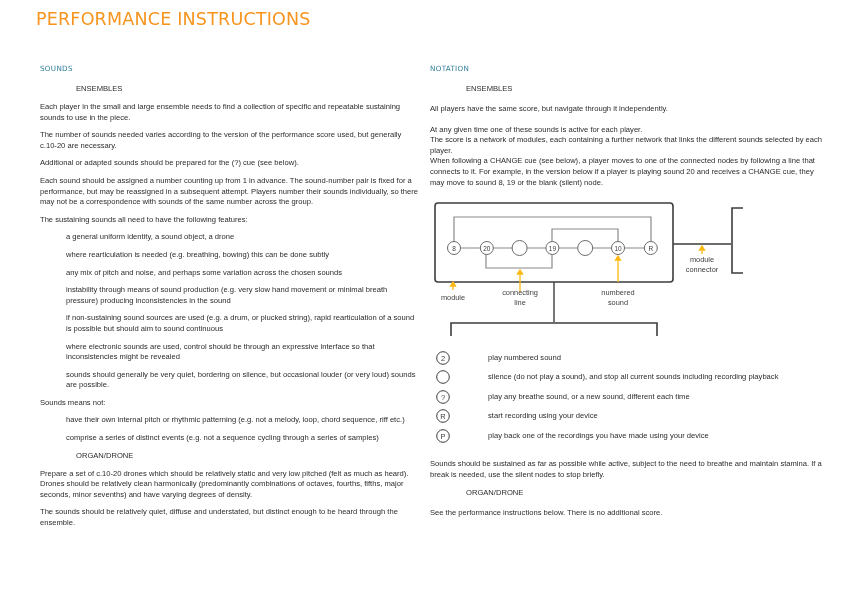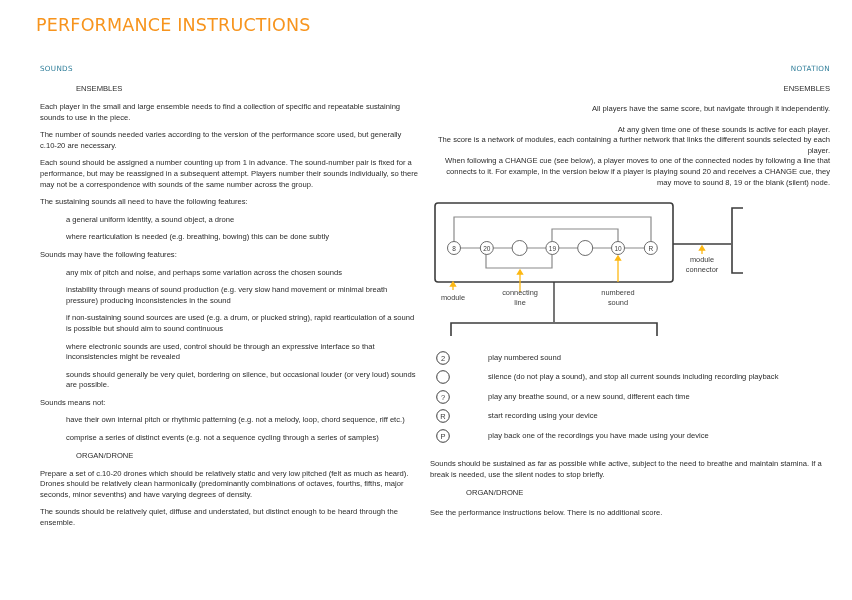--- a/index.html
+++ b/index.html
@@ -1,27 +1,27 @@
 <!DOCTYPE html>
 <html><head>
 <meta charset="utf-8">
 <style>
   html, body { margin: 0; padding: 0; }
   body {
     width: 852px; height: 600px; background: #ffffff; position: relative; overflow: hidden;
     font-family: "Liberation Sans", sans-serif; color: #2b2b2b;
   }
   .title {
-    position: absolute; left: 36px; top: 15px; margin: 0;
+    position: absolute; left: 36px; top: 9px; margin: 0;
     font-family: "DejaVu Sans", sans-serif; font-size: 17.5px; font-weight: normal;
     color: #f7941d; letter-spacing: 0.2px;
   }
   .col { position: absolute; top: 64px; }
   .col.left { left: 40px; width: 380px; }
-  .col.right { left: 430px; width: 400px; text-align: right; }
+  .col.right { left: 430px; width: 400px; }
   .h2 {
     font-family: "DejaVu Sans", sans-serif; font-weight: normal; font-size: 7.2px;
     color: #2e7d99; letter-spacing: 0.3px; margin: 0 0 11px 0; line-height: 9px;
   }
   .h3 { font-size: 7.6px; margin: 0 0 8px 0; line-height: 10px; color: #2b2b2b; padding-left: 36px; }
   p { font-size: 7.6px; line-height: 10.6px; margin: 0 0 7px 0; }
   p.ind { margin-left: 26px; }
   .right p { margin-bottom: 0; }
   .gap { height: 10px; }
   .diagram { position: absolute; left: 425px; top: 195px; }
@@ -34,25 +34,25 @@
 </head>
 <body>
 
 <h1 class="title">PERFORMANCE INSTRUCTIONS</h1>
 
 <div class="col left">
   <div class="h2">SOUNDS</div>
   <div class="h3">ENSEMBLES</div>
   <p>Each player in the small and large ensemble needs to find a collection of specific and repeatable sustaining sounds to use in the piece.</p>
   <p>The number of sounds needed varies according to the version of the performance score used, but generally c.10-20 are necessary.</p>
+  <p>Additional or adapted sounds should be prepared for the (?) cue (see below).</p>
   <p>Each sound should be assigned a number counting up from 1 in advance. The sound-number pair is fixed for a performance, but may be reassigned in a subsequent attempt. Players number their sounds individually, so there may not be a correspondence with sounds of the same number across the group.</p>
   <p>The sustaining sounds all need to have the following features:</p>
   <p class="ind">a general uniform identity, a sound object, a drone</p>
   <p class="ind">where rearticulation is needed (e.g. breathing, bowing) this can be done subtly</p>
-  <p>Sounds may have the following features:</p>
   <p class="ind">any mix of pitch and noise, and perhaps some variation across the chosen sounds</p>
   <p class="ind">instability through means of sound production (e.g. very slow hand movement or minimal breath pressure) producing inconsistencies in the sound</p>
   <p class="ind">if non-sustaining sound sources are used (e.g. a drum, or plucked string), rapid rearticulation of a sound is possible but should aim to sound continuous</p>
   <p class="ind">where electronic sounds are used, control should be through an expressive interface so that inconsistencies might be revealed</p>
   <p class="ind">sounds should generally be very quiet, bordering on silence, but occasional louder (or very loud) sounds are possible.</p>
   <p>Sounds means not:</p>
   <p class="ind">have their own internal pitch or rhythmic patterning (e.g. not a melody, loop, chord sequence, riff etc.)</p>
   <p class="ind">comprise a series of distinct events (e.g. not a sequence cycling through a series of samples)</p>
   <div class="h3">ORGAN/DRONE</div>
   <p>Prepare a set of c.10-20 drones which should be relatively static and very low pitched (felt as much as heard). Drones should be relatively clean harmonically (predominantly combinations of octaves, fourths, fifths, major seconds, minor sevenths) and have varying degrees of density.</p>

